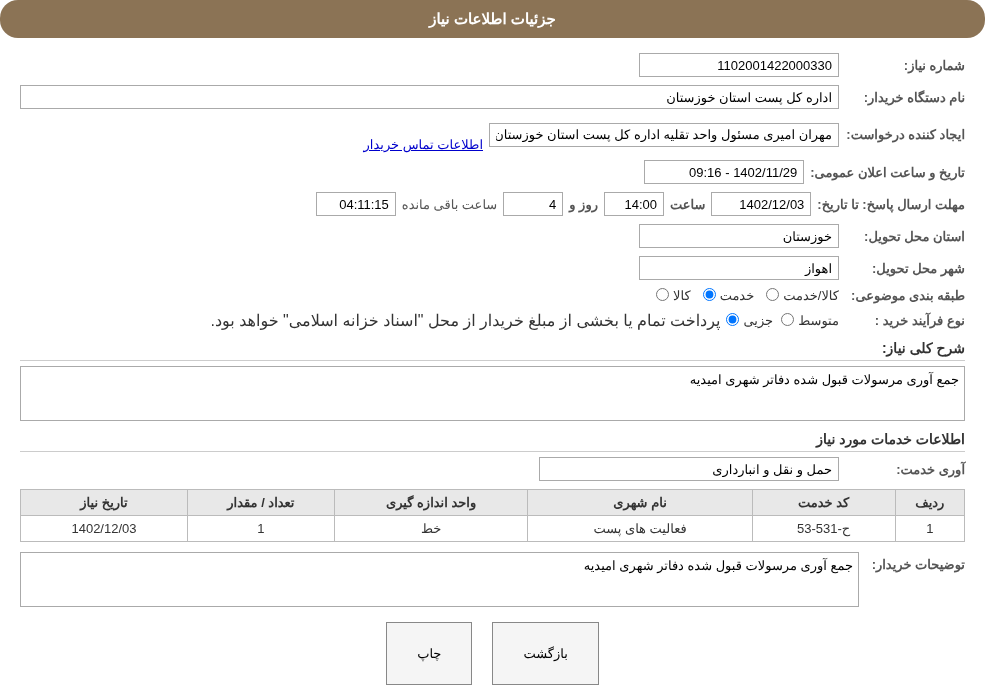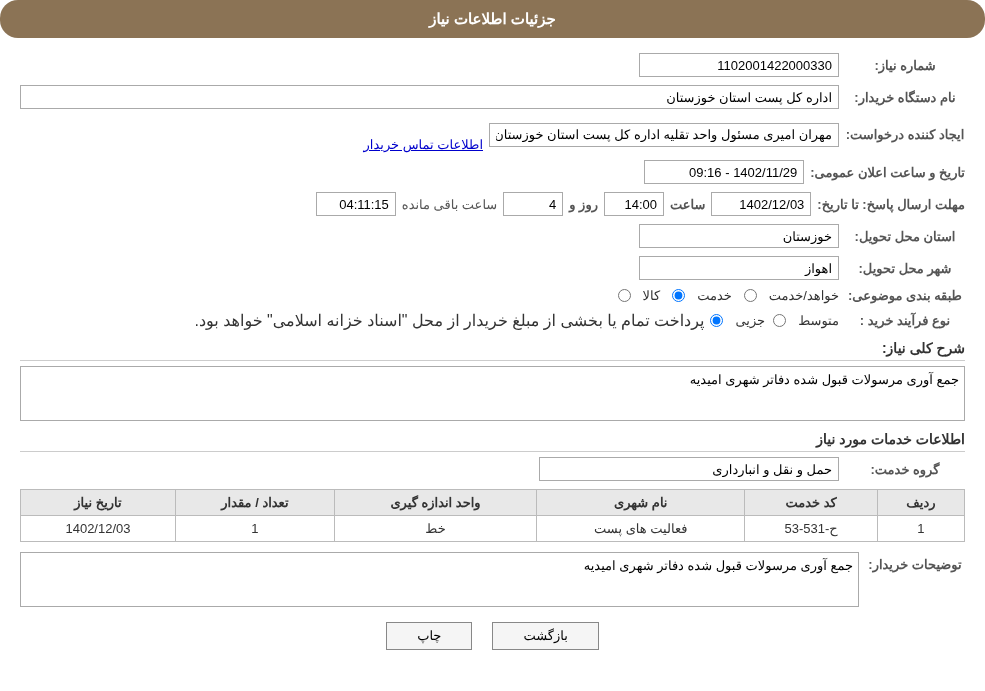--- a/index.html
+++ b/index.html
@@ -32,21 +32,21 @@
       display: flex;
       align-items: center;
       margin-bottom: 8px;
       gap: 6px;
     }
     .label {
       color: #555;
       font-weight: bold;
       white-space: nowrap;
       min-width: 120px;
-      text-align: center;
+      text-align: right;
     }
     .label-sm {
       color: #555;
       font-weight: bold;
       white-space: nowrap;
       text-align: left;
     }
     .input-box {
       border: 1px solid #aaa;
       background: #fff;
@@ -85,22 +85,22 @@
       padding-bottom: 4px;
     }
     .radio-group {
       display: flex;
       align-items: center;
       gap: 12px;
       direction: rtl;
     }
     .radio-item {
       display: flex;
-      align-items: center;
-      gap: 12px;
+      align-items: flex-start;
+      gap: 4px;
     }
     .textarea-box {
       border: 1px solid #aaa;
       background: #fff;
       padding: 5px;
       font-family: inherit;
       font-size: 13px;
       direction: rtl;
       resize: none;
       width: 100%;
@@ -115,40 +115,40 @@
     
     .services-table {
       width: 100%;
       border-collapse: collapse;
       margin-top: 8px;
       direction: rtl;
     }
     .services-table th {
       background: #e8e8e8;
       border: 1px solid #bbb;
-      padding: 5px 8px;
+      padding: 5px 2px;
       text-align: center;
       font-weight: bold;
       font-size: 13px;
     }
     .services-table td {
       border: 1px solid #bbb;
       padding: 5px 8px;
       text-align: center;
       font-size: 13px;
     }
     .buttons-row {
       display: flex;
       justify-content: center;
       gap: 20px;
       margin-top: 15px;
     }
     .btn {
-      padding: 5px 30px;
-      font-family: Liberation Serif, serif;
+      padding: 23px 30px;
+      font-family: Liberation Sans, sans-serif;
       font-size: 13px;
       cursor: pointer;
       border: 1px solid #888;
     }
     .btn-print {
       background: #f5f5f5;
     }
     .btn-back {
       background: #f5f5f5;
     }
@@ -215,21 +215,21 @@
 
     <div class="form-row">
       <span class="label">شهر محل تحویل:</span>
       <input class="input-box" style="width: 200px;" type="text" readonly="" value="اهواز">
     </div>
 
     <div class="form-row">
       <span class="label">طبقه بندی موضوعی:</span>
       <div class="radio-group">
         <div class="radio-item">
-          <span>خواهد/خدمت</span>
+          <span>کالا/خدمت</span>
           <input type="radio" name="category" value="kala_khadamat" style="">
         </div>
         <div class="radio-item">
           <span>خدمت</span>
           <input type="radio" name="category" value="khadamat" checked="" style="">
         </div>
         <div class="radio-item">
           <span>کالا</span>
           <input type="radio" name="category" value="kala" style="">
         </div>
@@ -252,21 +252,21 @@
     </div>
 
     <div class="section-title">شرح کلی نیاز:</div>
     <div class="desc-row">
       <textarea class="textarea-box" readonly="" style="">جمع آوری مرسولات قبول شده دفاتر شهری امیدیه</textarea>
     </div>
 
     <div class="section-title">اطلاعات خدمات مورد نیاز</div>
 
     <div class="form-row">
-      <span class="label">گروه خدمت:</span>
+      <span class="label">آوری خدمت:</span>
       <input class="input-box" style="width: 300px;" type="text" readonly="" value="حمل و نقل و انبارداری">
     </div>
 
     <table class="services-table">
       <thead>
         <tr>
           <th>ردیف</th>
           <th>کد خدمت</th>
           <th>نام شهری</th>
           <th>واحد اندازه گیری</th>

